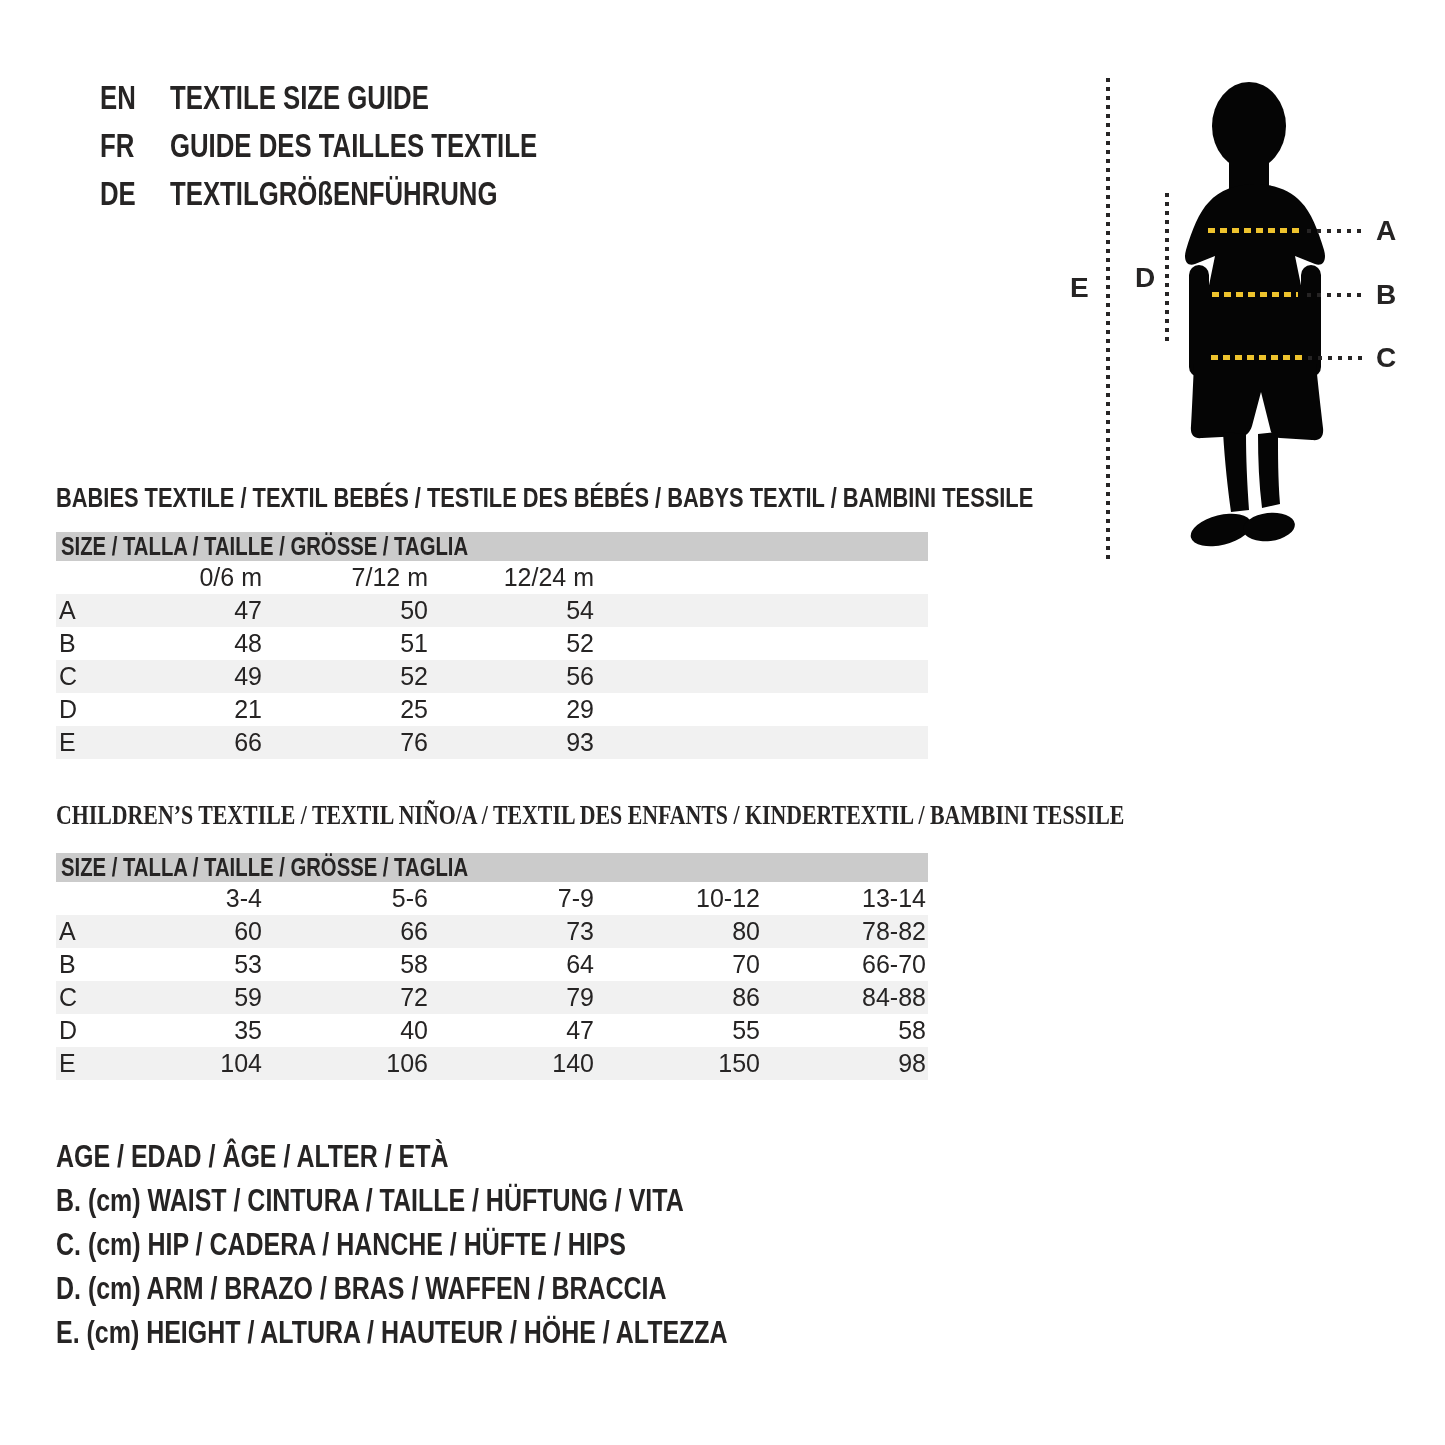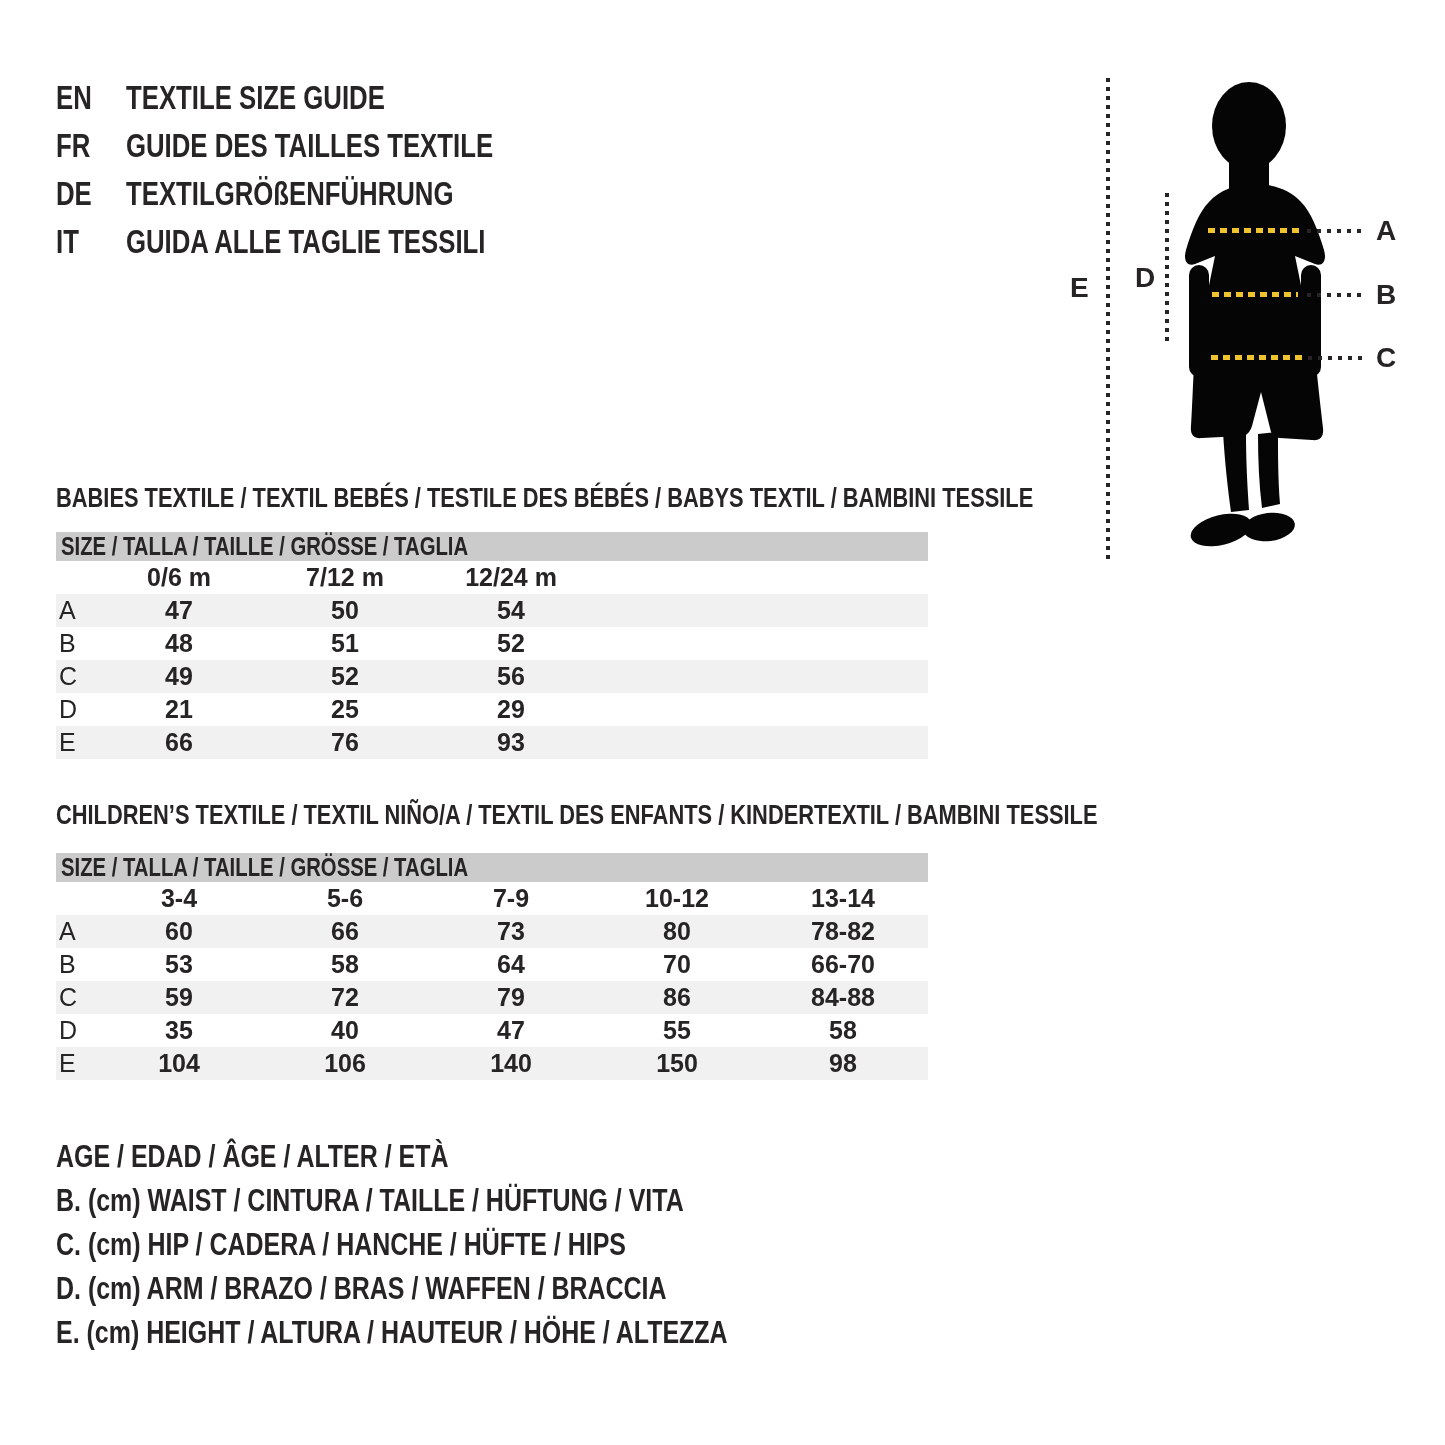--- a/index.html
+++ b/index.html
@@ -10,36 +10,36 @@
     -webkit-font-smoothing:antialiased;
   }
   .page { position:relative; width:1445px; height:1445px; overflow:hidden; background:#ffffff; }
 
   
   .cond { display:inline-block; transform:scaleX(0.78); transform-origin:0 50%; white-space:nowrap; }
 
   
   .lang-block { position:absolute; left:56px; top:74px; }
   .lang-row { display:flex; height:48px; align-items:center; font-size:33px; font-weight:bold; letter-spacing:0; }
-  .lang-code { width:70px; flex:0 0 70px; }
+  .lang-code { width:70px; flex:0 0 70px;margin-left:44px; }
 
   
   .section-title { position:absolute; left:56px; font-size:28px; font-weight:bold; }
   .babies-title { top:482px; }
-  .children-title { top:799px; }
+  .children-title { top:799px;font-family:Liberation Serif, serif; }
 
   
   .tbl { position:absolute; left:56px; width:872px; }
   .babies-tbl { top:532px; }
   .children-tbl { top:853px; }
   .size-bar { height:29px; background:#cbcbcb; display:flex; align-items:center; padding-left:5px; box-sizing:border-box; font-size:26px; font-weight:bold; }
   .trow { display:flex; height:33px; align-items:center; font-size:25px; }
   .trow.alt { background:#f1f1f1; }
   .c-label { width:40px; flex:0 0 40px; padding-left:3px; box-sizing:border-box; }
-  .c-data { width:166px; flex:0 0 166px; text-align:center;font-weight:bold; }
+  .c-data { width:166px; flex:0 0 166px; text-align:right; }
 
   
   .legend { position:absolute; left:56px; top:1134px; font-size:32px; font-weight:bold; }
   .legend-line { height:44px; display:flex; align-items:center; }
 
   
   .figure { position:absolute; left:1060px; top:60px; width:385px; height:545px; }
   .vdots { position:absolute; width:4px; background-image:repeating-linear-gradient(to bottom,#262424 0 4px, transparent 4px 9px); }
   .e-line { left:46px; top:18px; height:486px; }
   .d-line { left:105px; top:133px; height:152px; }
@@ -70,24 +70,20 @@
       <span class="cond">TEXTILE SIZE GUIDE</span>
     </div>
     <div class="lang-row">
       <span class="lang-code"><span class="cond">FR</span></span>
       <span class="cond">GUIDE DES TAILLES TEXTILE</span>
     </div>
     <div class="lang-row">
       <span class="lang-code"><span class="cond">DE</span></span>
       <span class="cond">TEXTILGRÖßENFÜHRUNG</span>
     </div>
-    <div class="lang-row">
-      <span class="lang-code"><span class="cond">IT</span></span>
-      <span class="cond">GUIDA ALLE TAGLIE TESSILI</span>
-    </div>
   </div>
 
   <div class="figure">
     <div class="vdots e-line"></div>
     <div class="vdots d-line"></div>
 
     <svg class="sil" width="156" height="476" viewBox="0 0 156 476">
       <g fill="#050505">
         <ellipse cx="72" cy="46" rx="37" ry="44"></ellipse>
         <rect x="52" y="70" width="40" height="48"></rect>

